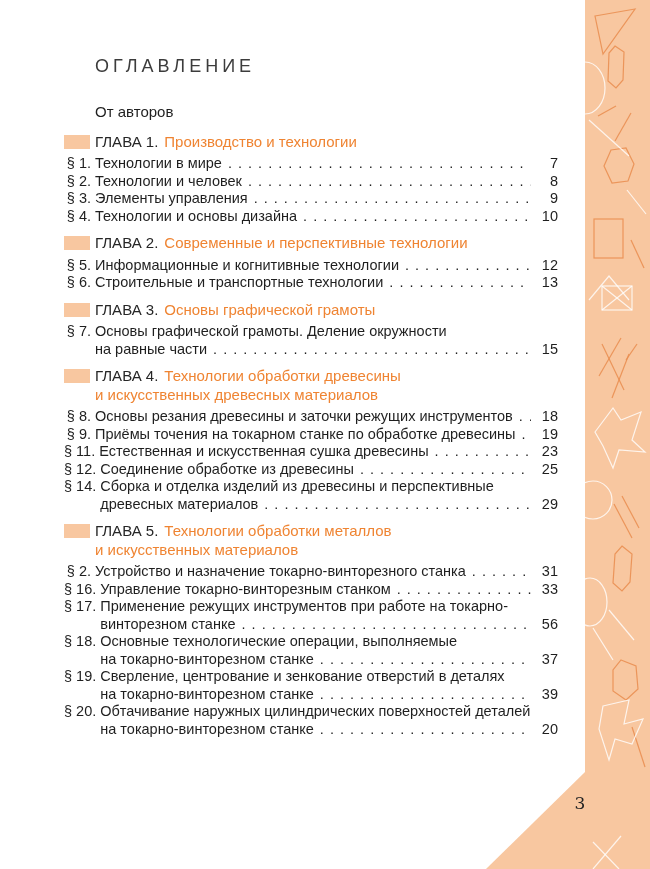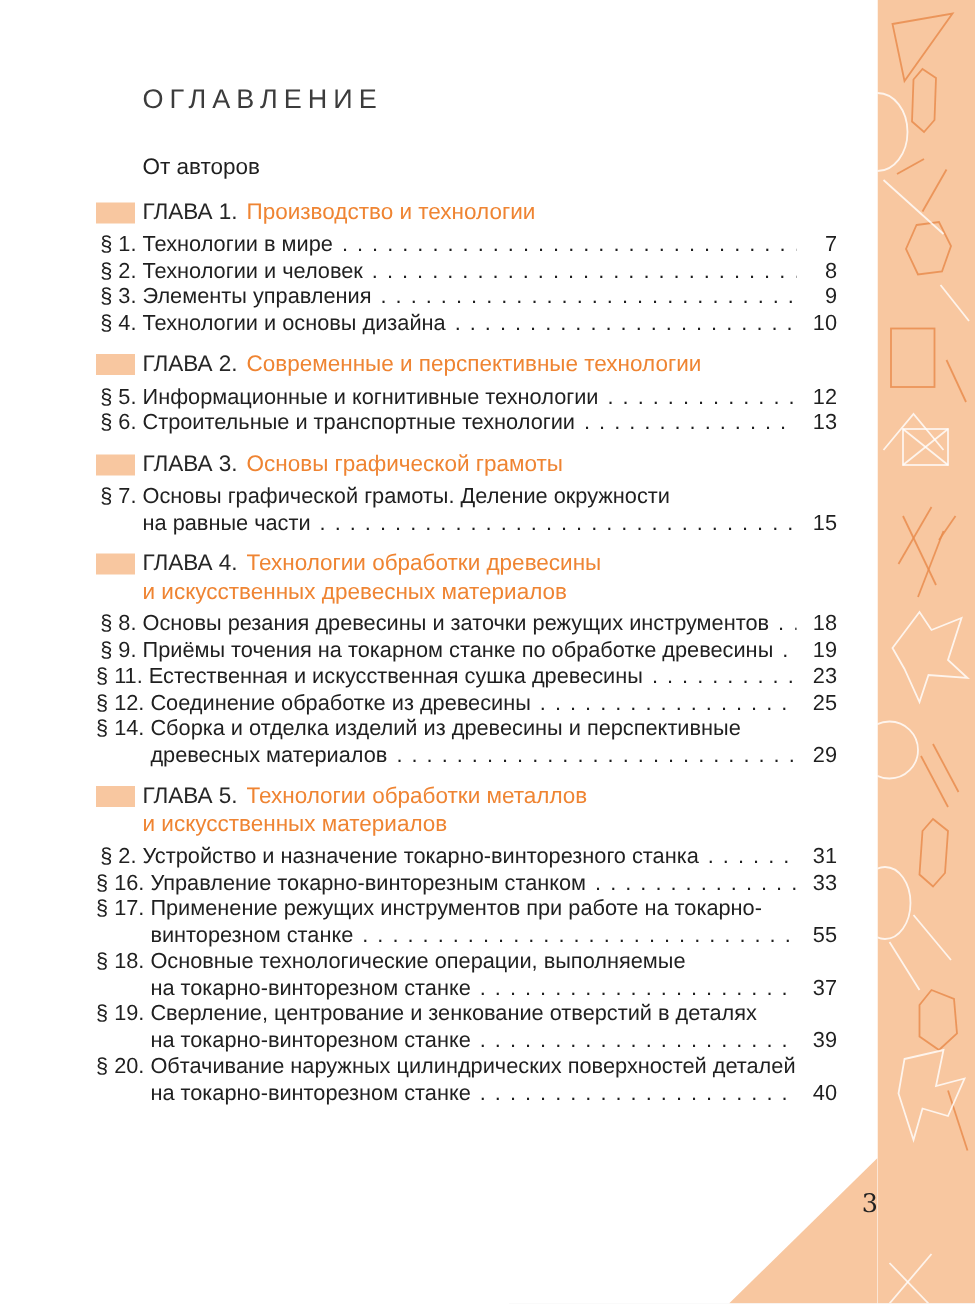--- a/index.html
+++ b/index.html
@@ -278,21 +278,21 @@
               </div>
             </div>
           </div>
           <div class="item">
             <span class="num">§ 17.</span>
             <div class="ibody">
               <div class="iline">Применение режущих инструментов при работе на токарно-</div>
               <div class="iline-last">
                 <span class="t">винторезном станке</span>
                 <span class="dots"></span>
-                <span class="pg">55</span>
+                <span class="pg">56</span>
               </div>
             </div>
           </div>
           <div class="item">
             <span class="num">§ 18.</span>
             <div class="ibody">
               <div class="iline">Основные технологические операции, выполняемые</div>
               <div class="iline-last">
                 <span class="t">на токарно-винторезном станке</span>
                 <span class="dots"></span>
@@ -311,21 +311,21 @@
               </div>
             </div>
           </div>
           <div class="item">
             <span class="num">§ 20.</span>
             <div class="ibody">
               <div class="iline">Обтачивание наружных цилиндрических поверхностей деталей</div>
               <div class="iline-last">
                 <span class="t">на токарно-винторезном станке</span>
                 <span class="dots"></span>
-                <span class="pg">40</span>
+                <span class="pg">20</span>
               </div>
             </div>
           </div>
         </div>
       </div>
   </div>
 
 </div>
 
 </body></html>

